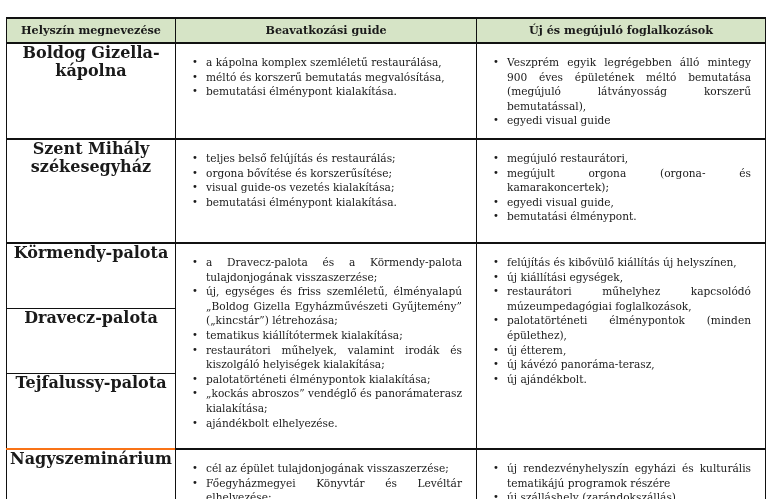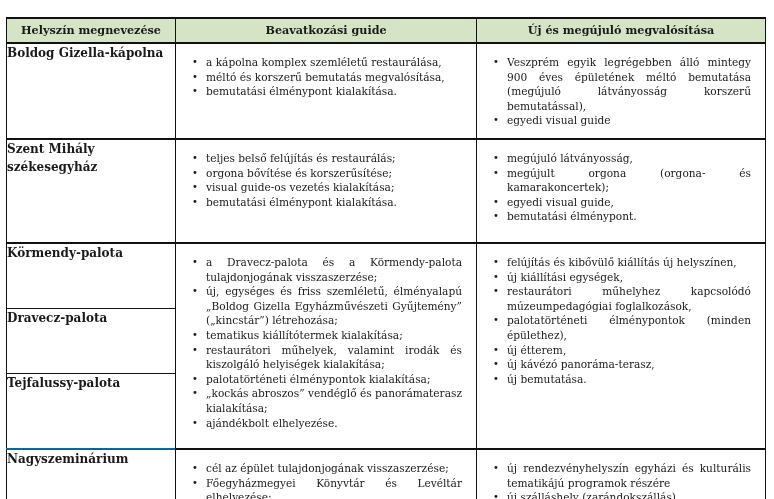--- a/index.html
+++ b/index.html
@@ -30,24 +30,25 @@
     vertical-align: middle;
     border-top: 2px solid #111;
     border-bottom: 2px solid #111;
   }
   col.c1 { width: 169px; }
   col.c2 { width: 301px; }
   col.c3 { width: 289px; }
 
   td.name {
     font-weight: bold;
-    font-size: 12px;
+    font-size: 16px;
     line-height: 18px;
     vertical-align: middle;
     padding: 0 6px 0 6px;
+    text-align: center;
   }
   tr.thick td { border-bottom: 2px solid #111; }
 
   ul.blist {
     margin: 8px; padding: 3px 6px 2px 22px;
     list-style: none;
   }
   ul.blist li {
     position: relative;
     text-align: justify;
@@ -67,21 +68,21 @@
 <table class="main">
   <colgroup>
       <col class="c1">
       <col class="c2">
       <col class="c3">
     </colgroup>
   <thead>
     <tr>
       <th>Helyszín megnevezése</th>
       <th>Beavatkozási guide</th>
-      <th>Új és megújuló megvalósítása</th>
+      <th>Új és megújuló foglalkozások</th>
     </tr>
   </thead>
   <tbody>
 
     <tr class="thick" style="height:88px">
       <td class="name">Boldog Gizella-kápolna</td>
       <td>
         <ul class="blist">
           <li>a kápolna komplex szemléletű restaurálása,</li>
           <li>méltó és korszerű bemutatás megvalósítása,</li>
@@ -101,21 +102,21 @@
       <td>
         <ul class="blist">
           <li>teljes belső felújítás és restaurálás;</li>
           <li>orgona bővítése és korszerűsítése;</li>
           <li>visual guide-os vezetés kialakítása;</li>
           <li>bemutatási élménypont kialakítása.</li>
         </ul>
       </td>
       <td>
         <ul class="blist">
-          <li>megújuló látványosság,</li>
+          <li>megújuló restaurátori,</li>
           <li>megújult orgona (orgona- és kamarakoncertek);</li>
           <li>egyedi visual guide,</li>
           <li>bemutatási élménypont.</li>
         </ul>
       </td>
     </tr>
 
     <tr style="height:66px">
       <td class="name">Körmendy-palota</td>
       <td rowspan="3" class="merged-cell" style="border-bottom:2px solid #111">
@@ -130,31 +131,31 @@
         </ul>
       </td>
       <td rowspan="3" class="merged-cell" style="border-bottom:2px solid #111">
         <ul class="blist">
           <li>felújítás és kibővülő kiállítás új helyszínen,</li>
           <li>új kiállítási egységek,</li>
           <li>restaurátori műhelyhez kapcsolódó múzeumpedagógiai foglalkozások,</li>
           <li>palotatörténeti élménypontok (minden épülethez),</li>
           <li>új étterem,</li>
           <li>új kávézó panoráma-terasz,</li>
-          <li>új bemutatása.</li>
+          <li>új ajándékbolt.</li>
         </ul>
       </td>
     </tr>
 
     <tr style="height:65px">
       <td class="name">Dravecz-palota</td>
     </tr>
 
     <tr style="height:75px">
-      <td class="name" style="border-bottom:2px solid #0369a1">Tejfalussy-palota</td>
+      <td class="name" style="border-bottom:2px solid #f97316">Tejfalussy-palota</td>
     </tr>
 
     <tr style="height:66px">
       <td class="name">Nagyszeminárium</td>
       <td>
         <ul class="blist">
           <li>cél az épület tulajdonjogának visszaszerzése;</li>
           <li>Főegyházmegyei Könyvtár és Levéltár elhelyezése;</li>
         </ul>
       </td>

